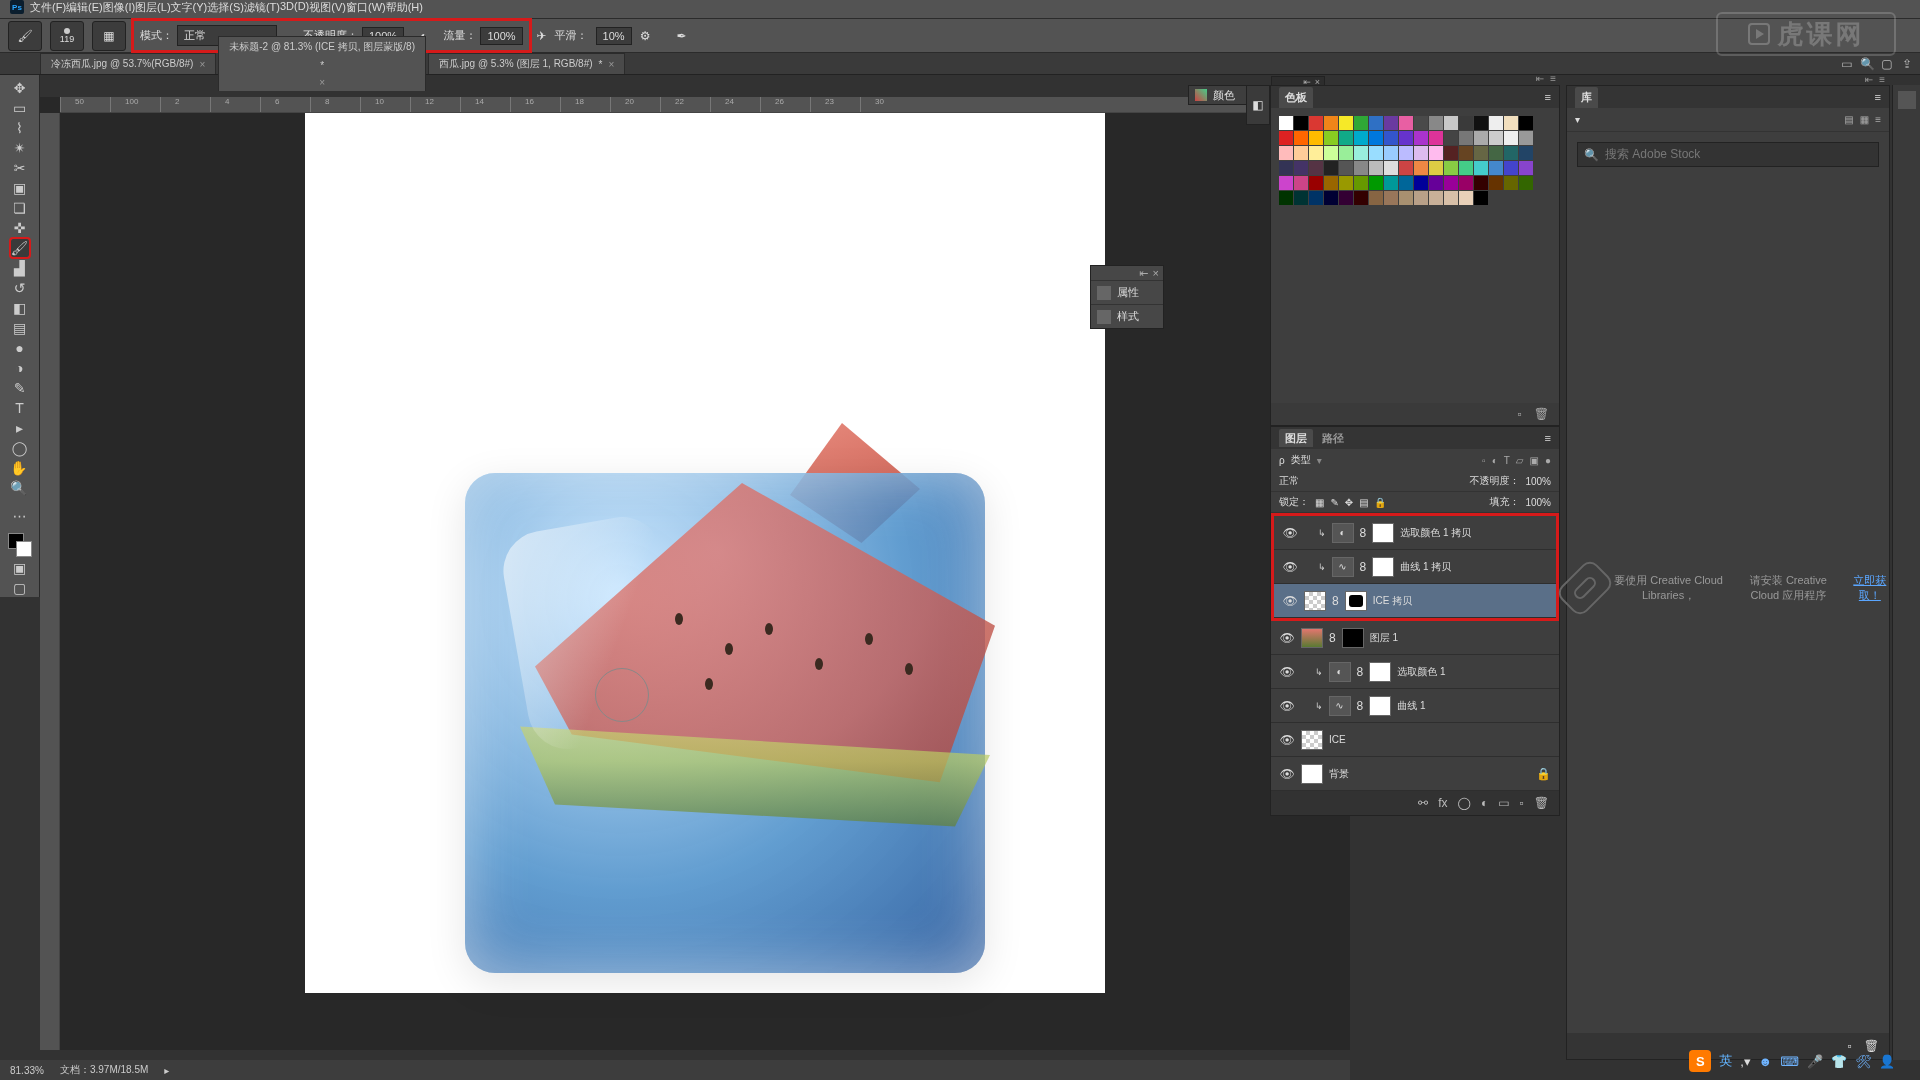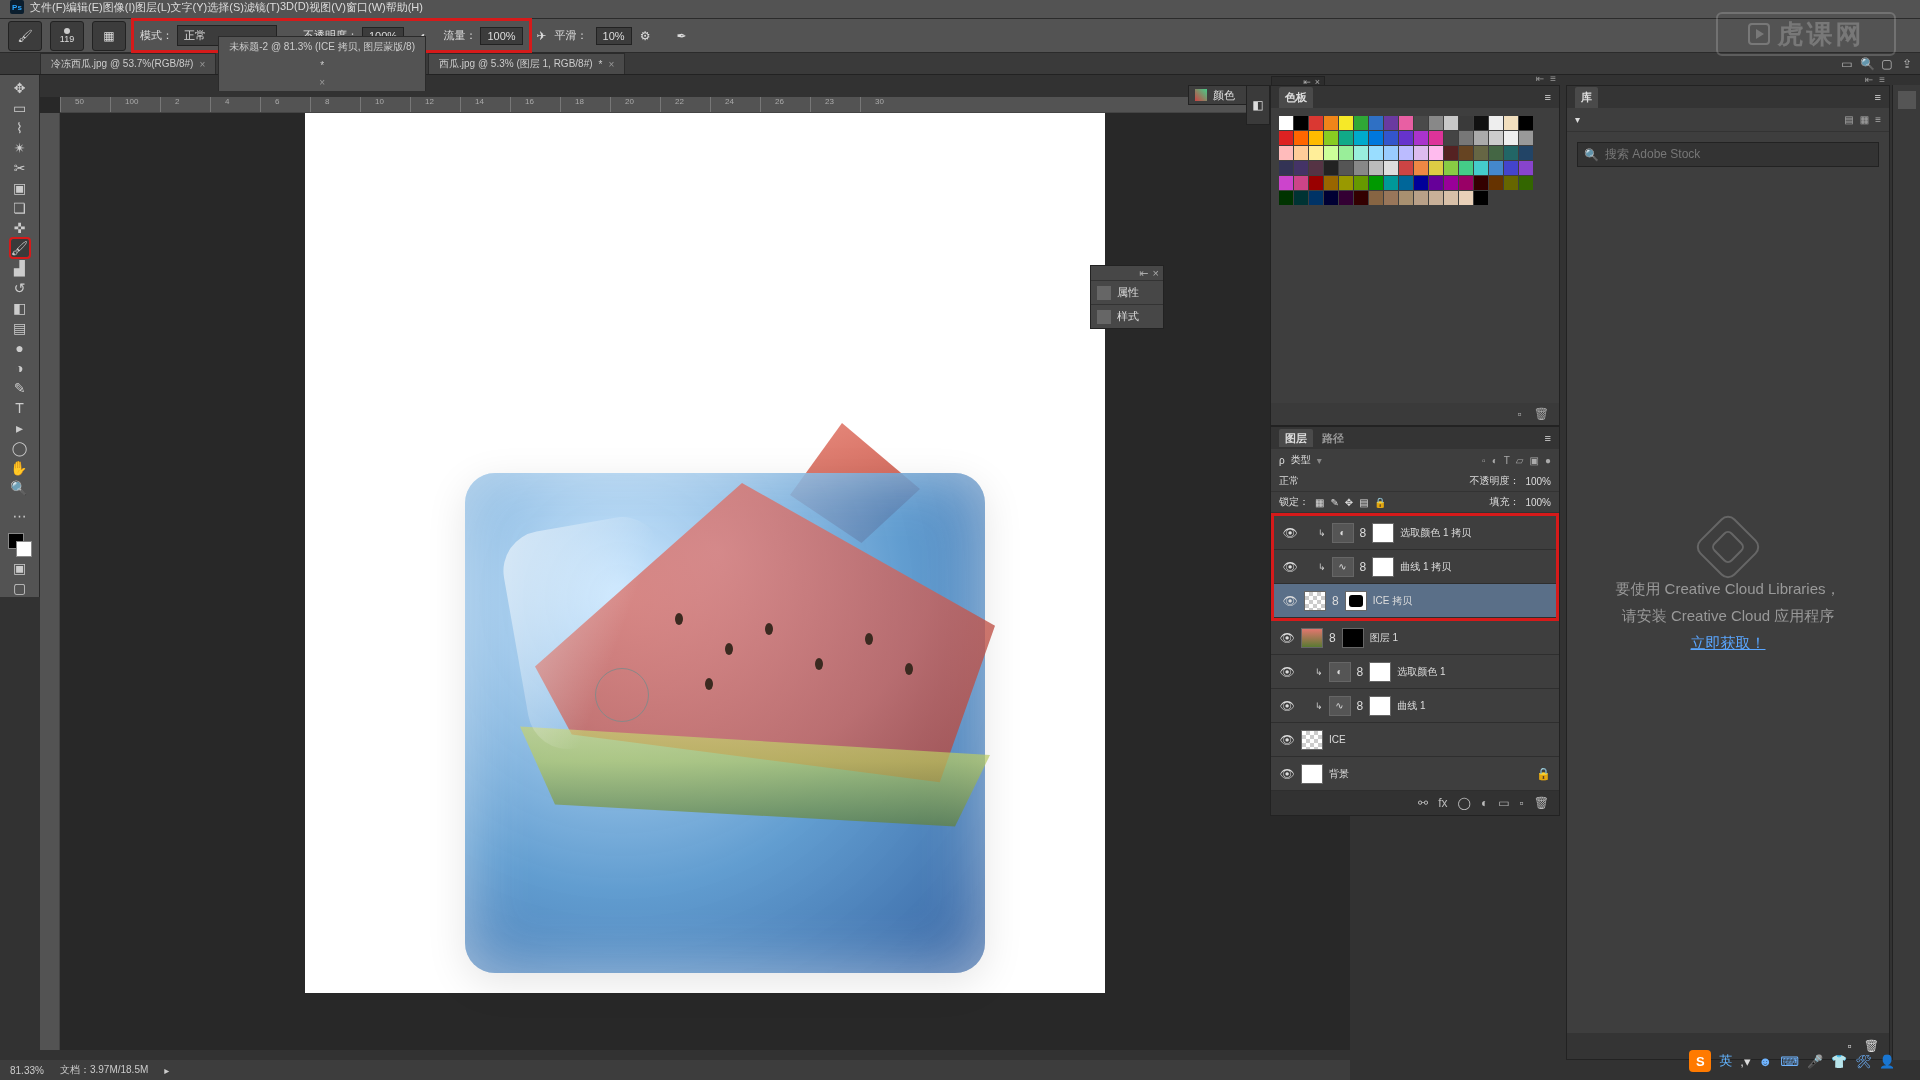--- a/index.html
+++ b/index.html
@@ -91,21 +91,21 @@
 .layer-row .clip {font-size:9px; color:#ccc;}
 .layer-row .mask { width:22px; height:20px; border:1px solid #666; background:#fff; position:relative;}
 .layer-row .mask.inv::after { content:''; position:absolute; inset:3px; background:#000; border-radius:3px;}
 .layer-row .lock { margin-left:auto; color:#bbb;}
 .red-group { border:3px solid #d61a1a; }
 .layer-foot { height:24px; background:#323232; display:flex; align-items:center; justify-content:flex-end; gap:10px; padding:0 10px; color:#bbb; font-size:12px;}
 
 
 #rightB { position:absolute; right:30px; top:85px; width:324px; bottom:20px; background:#3e3e3e; border:1px solid #222;}
 #libB .search { margin:10px; display:flex; align-items:center; gap:6px; background:#333; border:1px solid #222; padding:3px 6px; color:#888;}
-#libB .lib-body { position:absolute; top:60px; bottom:30px; left:0; right:0; display:flex; flex-direction:column; align-items:center; justify-content:center; color:#999; text-align:center; gap:8px; font-size:15px;}
+#libB .lib-body { position:absolute; top:60px; bottom:30px; left:0; right:0; display:flex; flex-direction:row; align-items:center; justify-content:center; color:#999; text-align:center; gap:8px; font-size:11px;}
 #libB .cloud-ico { width:50px; height:50px; border:2px solid #666; border-radius:10px; position:relative; transform:rotate(45deg);}
 #libB .cloud-ico::after { content:''; position:absolute; inset:10px; border:2px solid #666; border-radius:6px;}
 #libB .lib-foot { position:absolute; bottom:0; left:0; right:0; height:26px; background:#343434; display:flex; align-items:center; justify-content:flex-end; gap:12px; padding:0 10px;}
 
 
 #dock-strip { position:absolute; right:0; top:85px; width:28px; bottom:20px; background:#3a3a3a; border-left:1px solid #222; display:flex; flex-direction:column; align-items:center; padding-top:6px; gap:10px;}
 #dock-strip .d { width:18px; height:18px; background:#555;}
 
 
 #statusbar { position:absolute; bottom:0; left:0; right:570px; height:20px; background:#3d3d3d; display:flex; align-items:center; padding:0 10px; font-size:10px; gap:16px; color:#ccc;}

